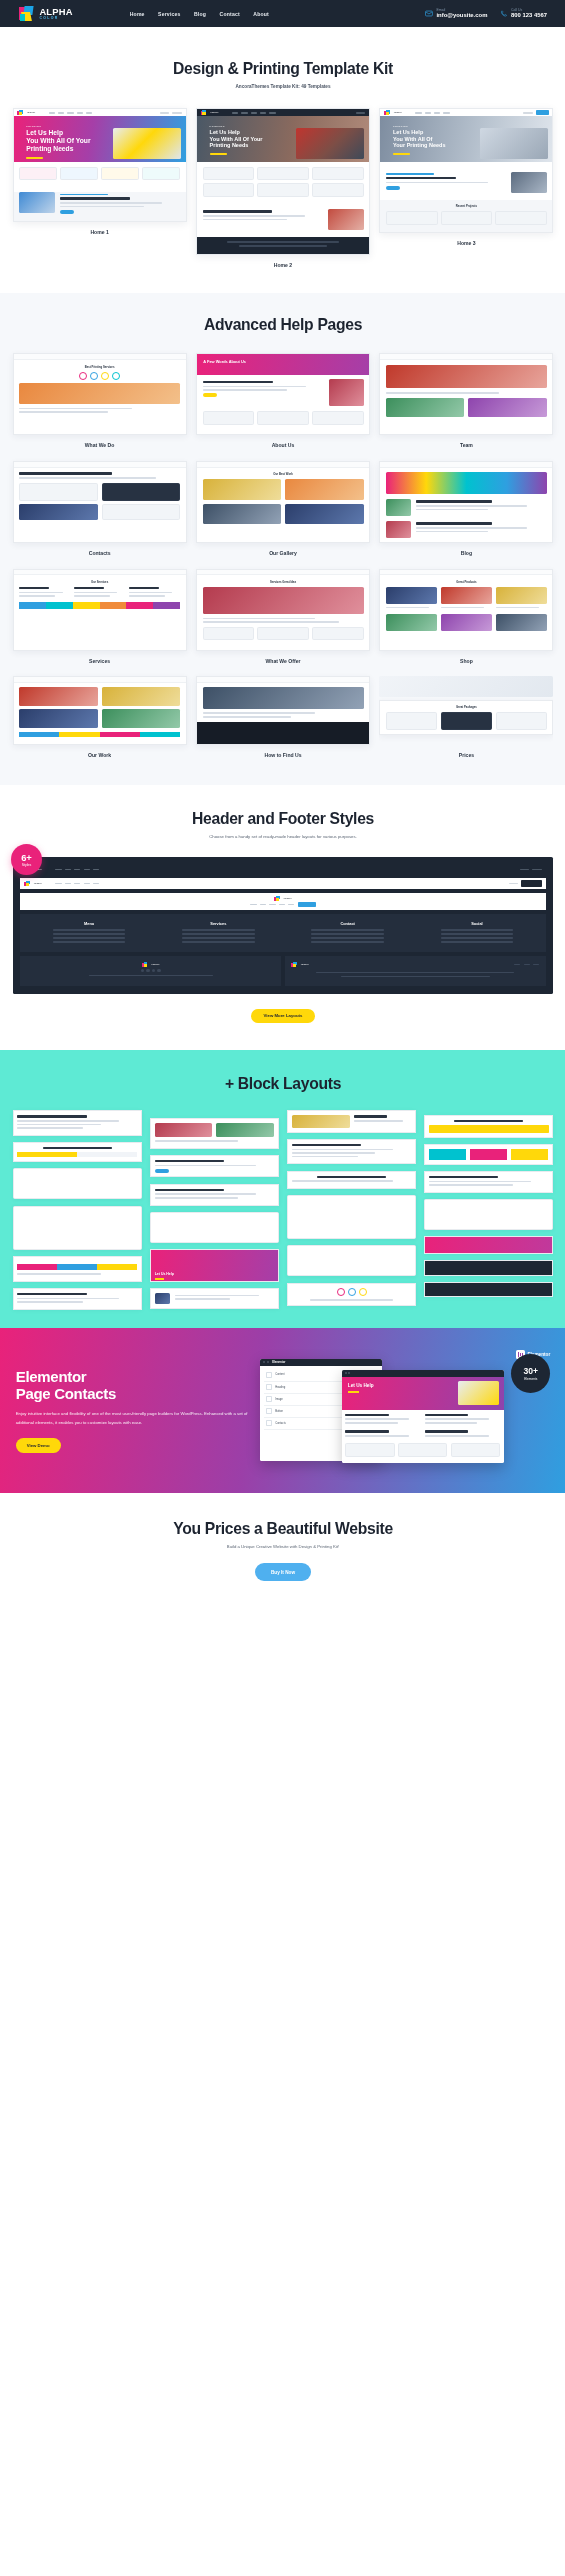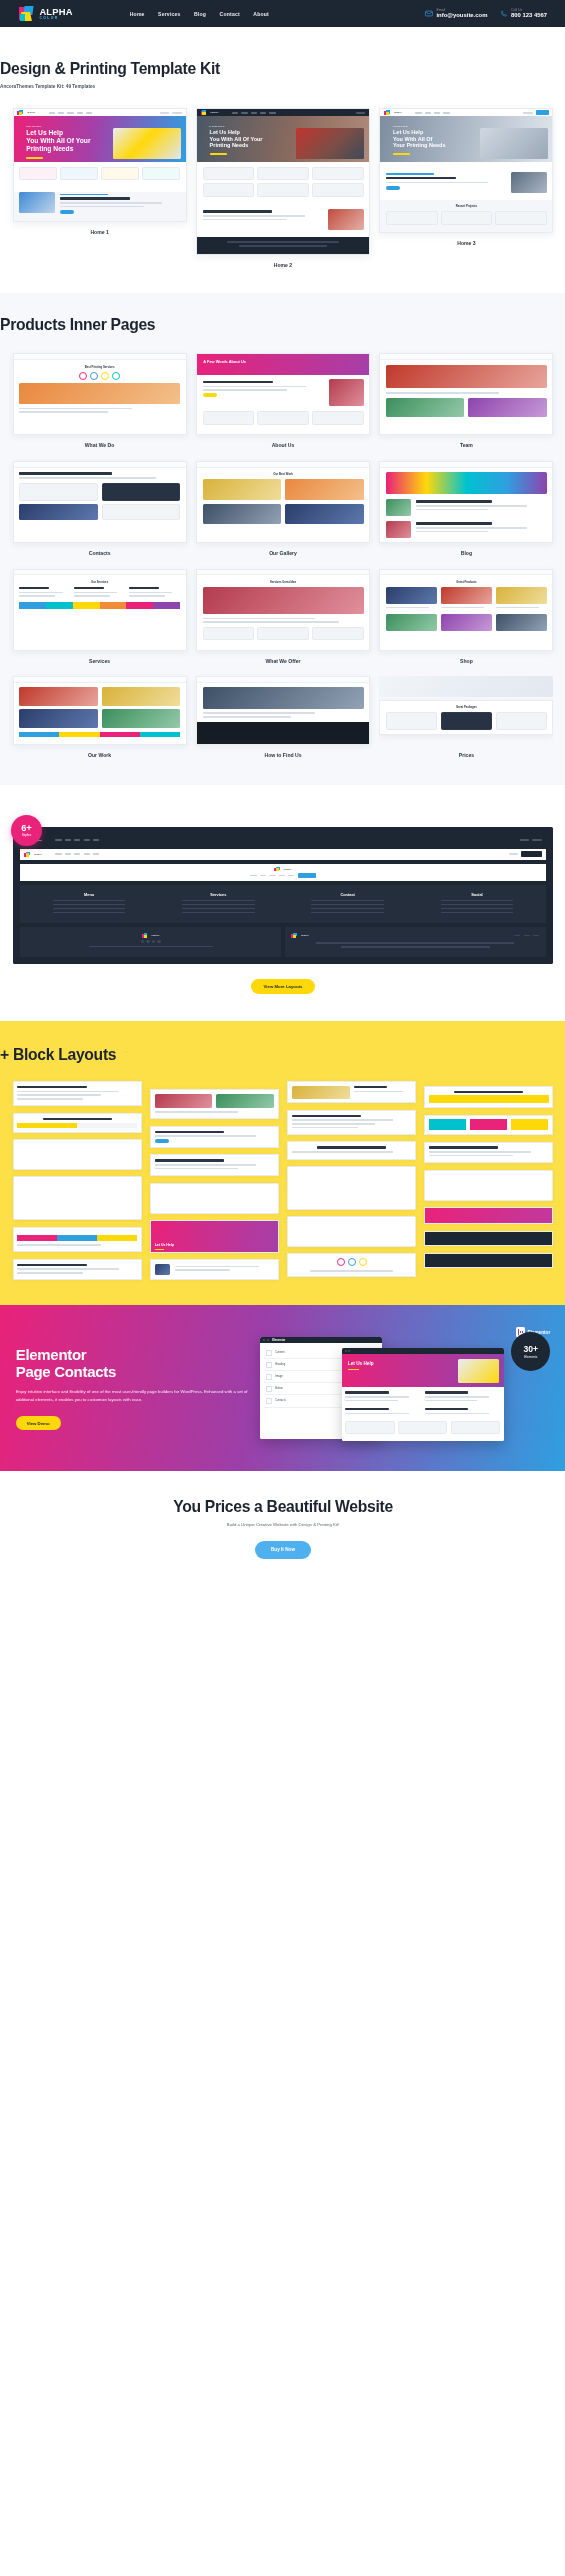--- a/index.html
+++ b/index.html
@@ -37,21 +37,21 @@
   }
   .topmeta { margin-left: auto; display: flex; gap: 12.6px; align-items: center; }
   .meta-item { display: flex; align-items: center; gap: 3.1px; }
   .meta-ic { width: 7.9px; height: 7px; color: #2f9fe0; display: block; }
   .meta-txt { line-height: 1.15; }
   .meta-label { font-size: 3.5px; color: #7f93a8; }
   .meta-value { font-size: 5.9px; font-weight: 700; color: #ffffff; }
 
   
   .section { padding: 0 0; }
-  .sec-head { }
+  .sec-head { text-align: center; }
   .sec-title {
     font-size: 15.7px; font-weight: 700; letter-spacing: -0.3px; color: #1d2430;
   }
   .sec-sub { font-size: 4.7px; font-weight: 700; color: #4a5463; margin-top: 6.3px; }
   .sec-sub.light { font-weight: 400; font-size: 4.3px; color: #5c6674; }
 
   
   .home-row { display: flex; gap: 9.4px; padding: 0 12.6px; margin-top: 19px; }
   .home-card { flex: 1; }
   .shot {
@@ -179,21 +179,21 @@
   .ftr-two { display: flex; gap: 3.9px; }
   .ftr-sm { flex: 1; background: #242e3d; padding: 6.3px; }
   .hf-btn-wrap { text-align: center; margin-top: 12.6px; }
   .btn-yellow {
     display: inline-block; background: #ffd80a; color: #1d2430;
     font-size: 4.3px; font-weight: 700; padding: 4.7px 12.6px; border-radius: 9.4px;
     border: none; cursor: pointer;
   }
 
   
-  .blocks-wrap { background: #fde047; padding: 25px 0 25px; }
+  .blocks-wrap { background: #5eead4; padding: 25px 0 18px; }
   .bcols { display: flex; gap: 7.9px; padding: 0 12.6px; margin-top: 17.3px; align-items: flex-start; }
   .bcol { flex: 1; display: flex; flex-direction: column; gap: 6.3px; }
   .blk { background: #fff; border: 0.8px solid #e8ebef; box-shadow: 0 0.8px 4.7px rgba(25,40,70,.06); padding: 3.9px; }
   .blk.np { padding: 0; overflow: hidden; }
   .blk-photo { height: 31px; }
   .blk-tall { height: 44px; }
 
   
   .elem {
     background: linear-gradient(100deg,#e9227a 0%,#9b3fa8 45%,#2f9fe0 100%);
@@ -452,21 +452,21 @@
             </div>
           </div>
         </div>
         <div class="card-label">Home 3</div>
       </div>
     </div>
   </div>
 
   <div class="inner-wrap">
     <div class="sec-head">
-      <h2 class="sec-title">Products Inner Pages</h2>
+      <h2 class="sec-title">Advanced Help Pages</h2>
     </div>
 
     <div class="grid3">
       <div class="g-card">
         <div class="pg">
           <div class="pg-head"></div>
           <div class="pg-body">
             <div class="mini-ttl">Best Printing Services</div>
             <div class="icons4">
               <div class="circ pk"></div>
@@ -760,20 +760,24 @@
                 </div>
             </div>
           </div>
         </div>
         <div class="card-label">Prices</div>
       </div>
     </div>
   </div>
 
   <div class="hf-wrap">
+    <div class="sec-head">
+      <h2 class="sec-title">Header and Footer Styles</h2>
+      <div class="sec-sub light">Choose from a handy set of ready-made header layouts for various purposes.</div>
+    </div>
 
     <div class="hf-box">
       <div class="badge6">
         <b>6+</b>
         <span>Styles</span>
       </div>
 
       <div class="hdr-variant v-dark">
         <div class="mini-nav dark" style="height:9.4px;">
           <div class="mini-logo">

